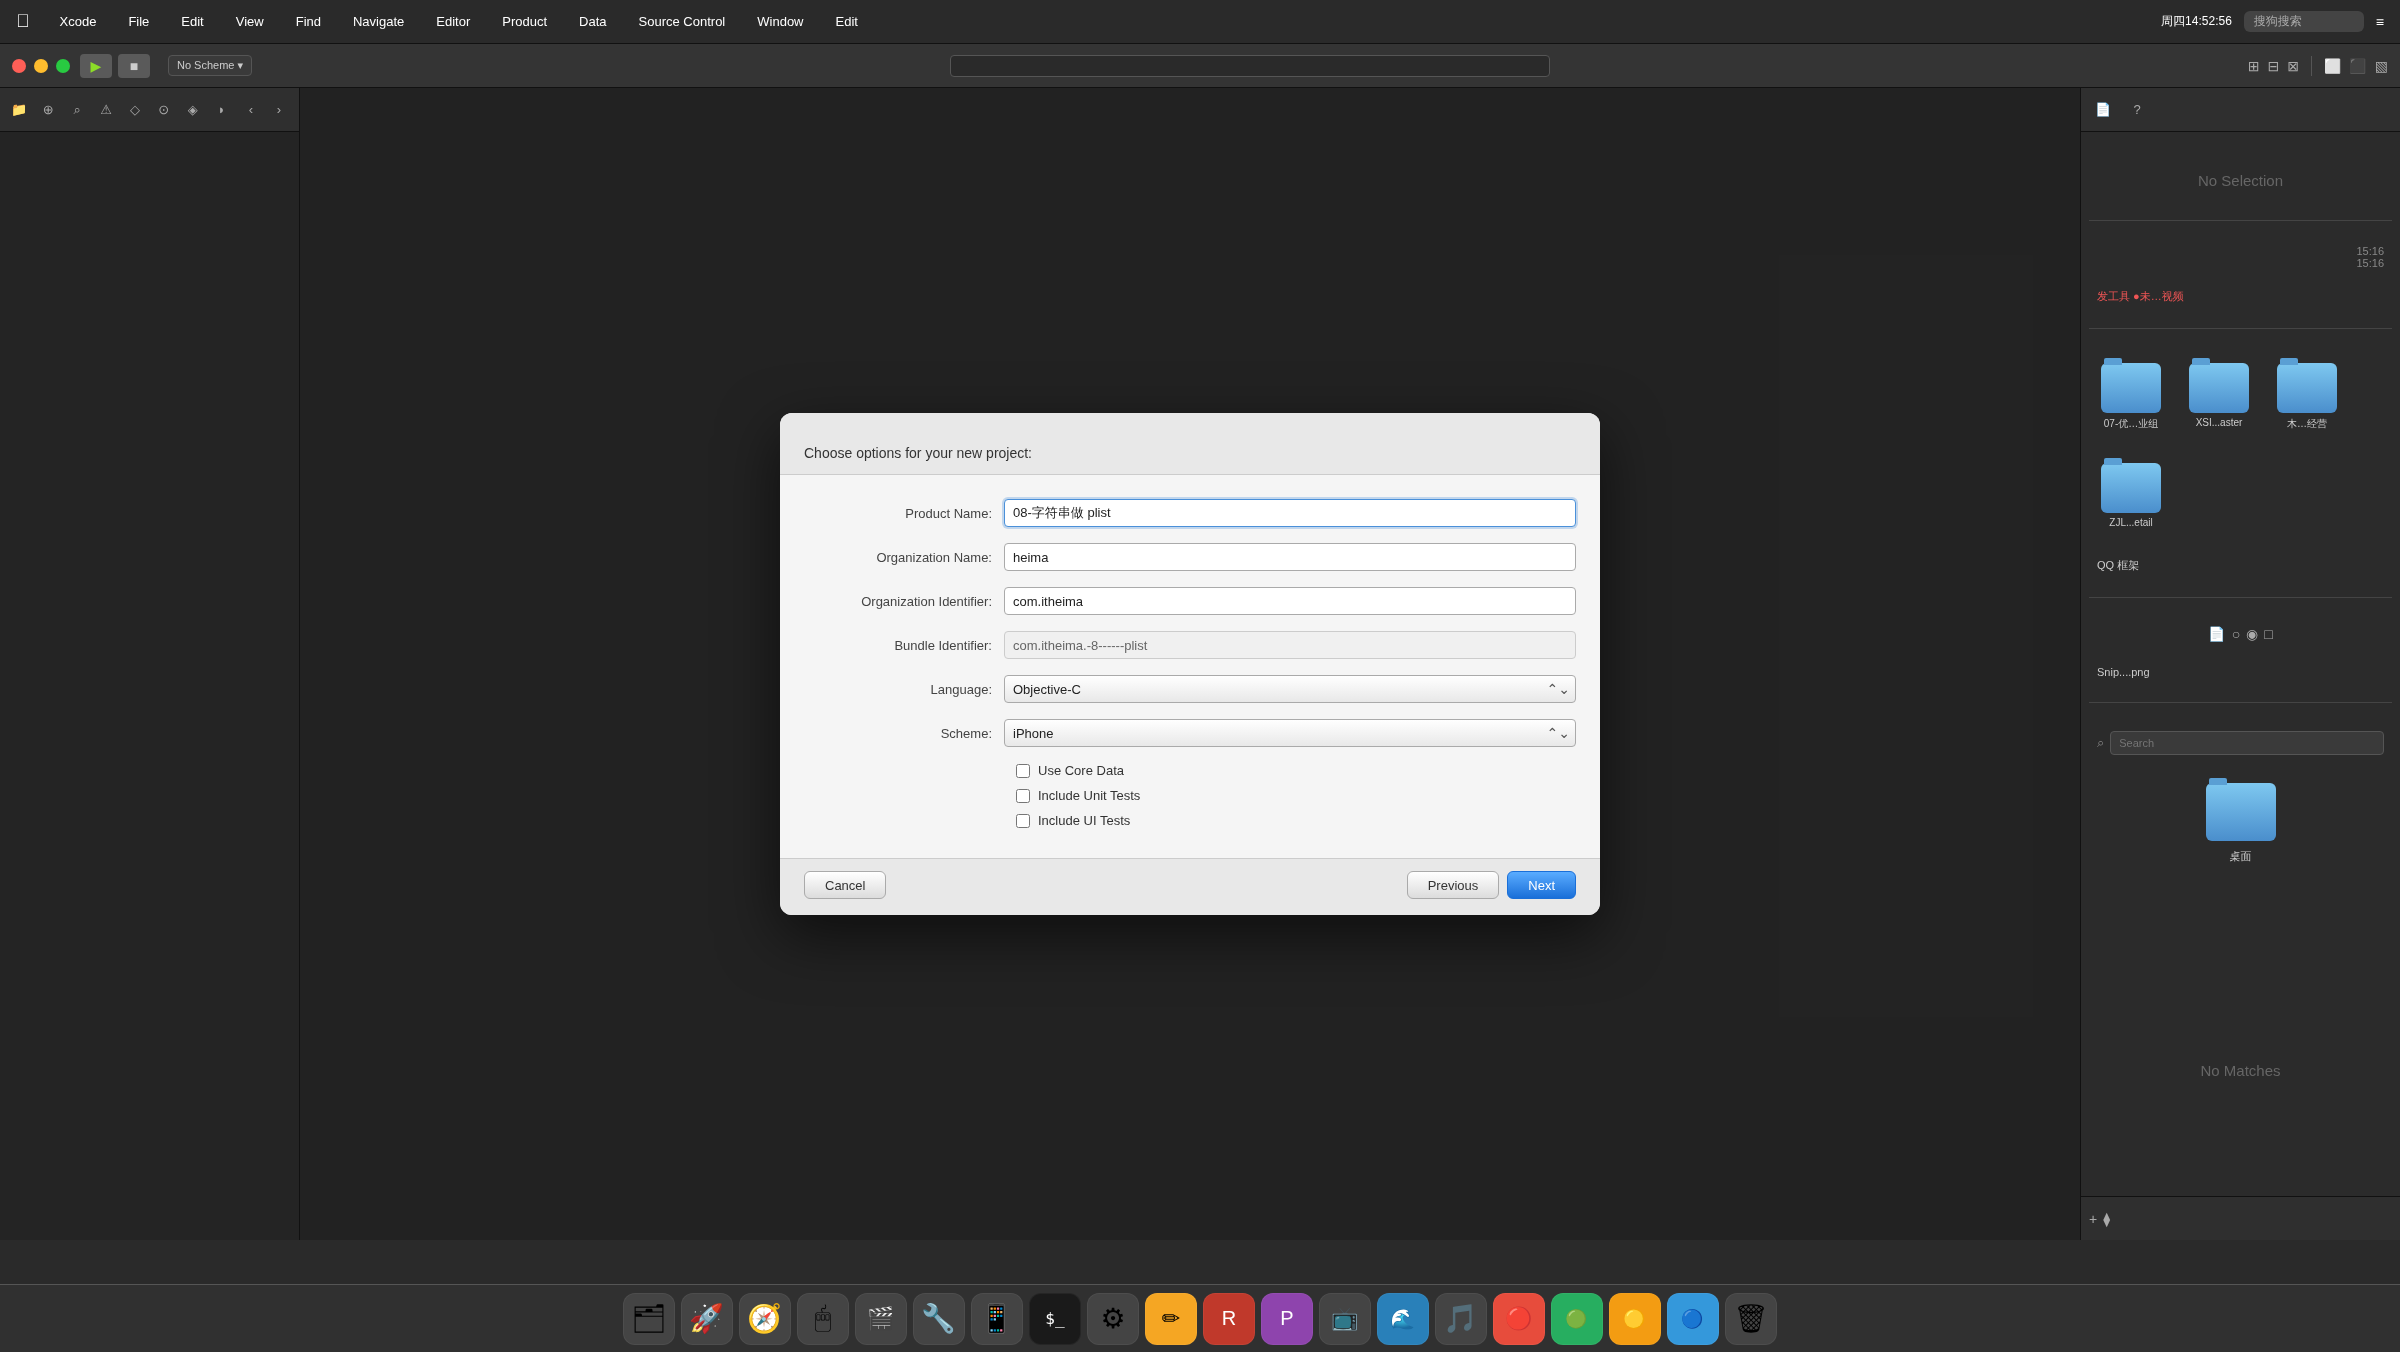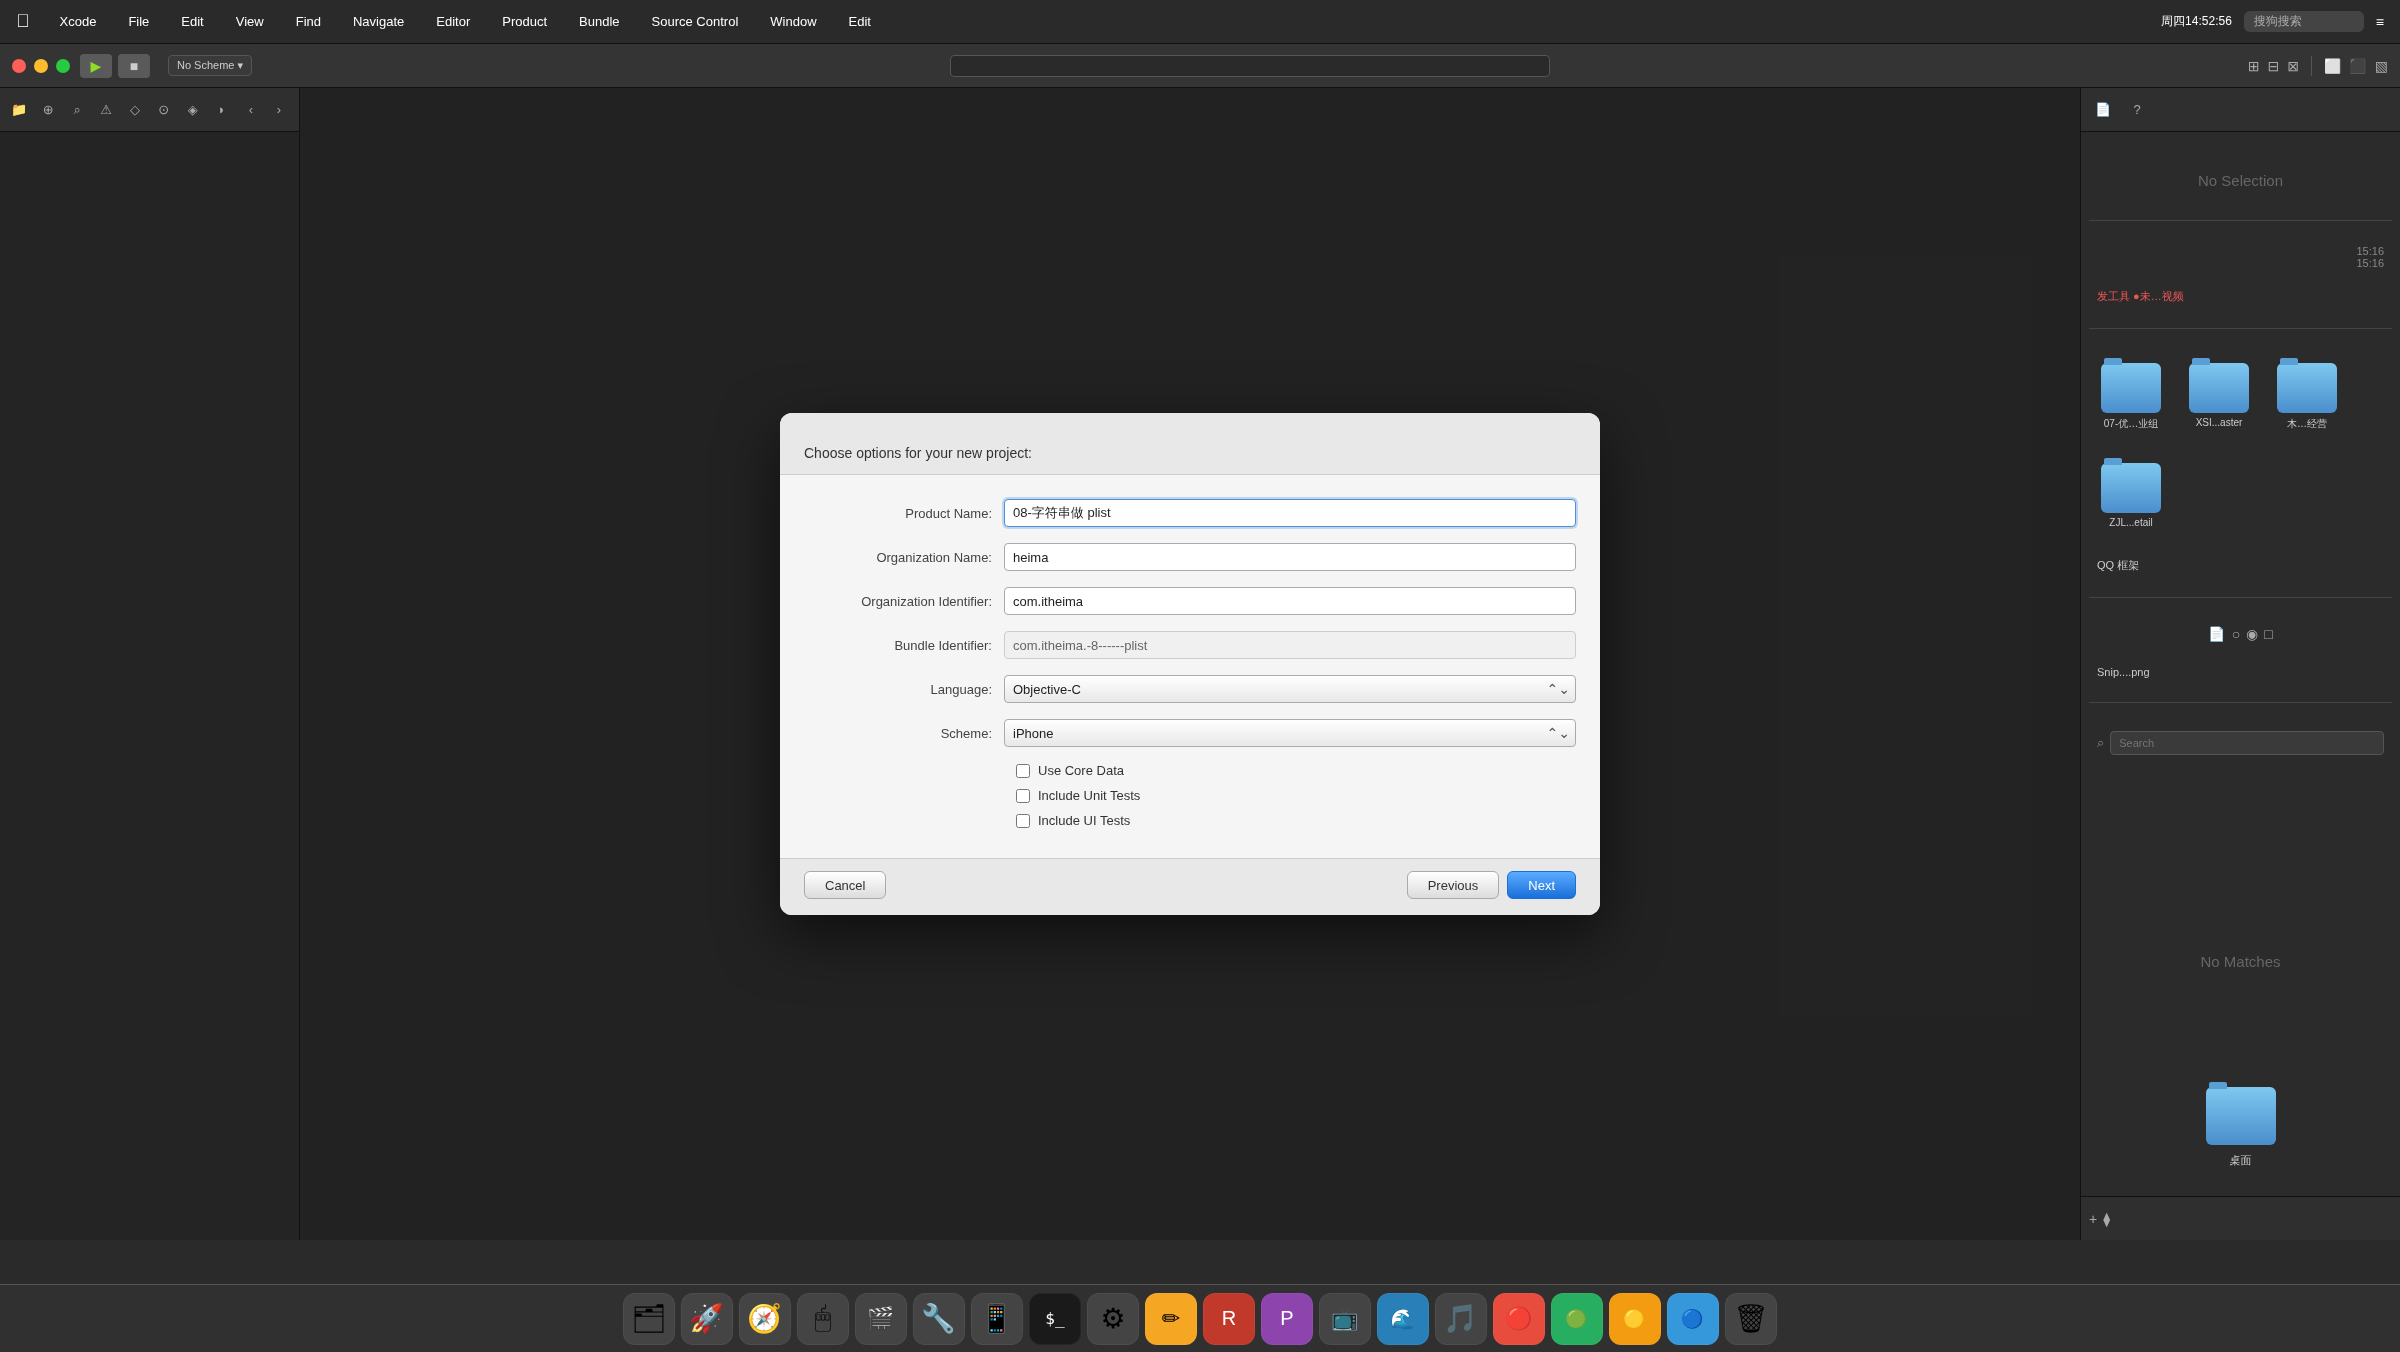--- a/index.html
+++ b/index.html
@@ -447,21 +447,21 @@
 <div class="menubar">
   <span class="menubar-apple"></span>
   <span class="menubar-item">Xcode</span>
   <span class="menubar-item">File</span>
   <span class="menubar-item">Edit</span>
   <span class="menubar-item">View</span>
   <span class="menubar-item">Find</span>
   <span class="menubar-item">Navigate</span>
   <span class="menubar-item">Editor</span>
   <span class="menubar-item">Product</span>
-  <span class="menubar-item">Bundle</span>
+  <span class="menubar-item">Data</span>
   <span class="menubar-item">Source Control</span>
   <span class="menubar-item">Window</span>
   <span class="menubar-item">Edit</span>
   <div class="menubar-right">
     <span style="font-size:12px;color:#fff;">周四14:52:56</span>
     <span style="background:#444;border-radius:6px;padding:2px 10px;font-size:12px;color:#aaa;min-width:120px;display:inline-block;">
       <span>搜狗搜索</span>
     </span>
     <span style="color:#fff;font-size:14px;">≡</span>
   </div>
@@ -669,29 +669,29 @@
           <div style="font-size:11px;color:#ccc;">Snip....png</div>
         </div>
 
         <div class="right-sep"></div>
 
         <div style="width:100%;padding:8px;display:flex;gap:6px;align-items:center;">
           <span style="color:#888;font-size:13px;">⌕</span>
           <input type="text" class="search-input-small" placeholder="Search" style="flex: 1 1 0%;">
         </div>
 
-        <div style="flex:1;display:flex;align-items:center;justify-content:center;width:100%;">
-          <span class="no-matches-text">No Matches</span>
-        </div>
-
         <div style="width:100%;text-align:center;padding:8px 0;">
           <div style="width:70px;height:58px;background:linear-gradient(to bottom,#7ec8f0,#4a8ecc);border-radius:6px;position:relative;display:inline-block;">
             <div style="position:absolute;top:-5px;left:3px;width:18px;height:7px;background:#5a9fd4;border-radius:2px 2px 0 0;"></div>
           </div>
           <div class="desktop-label">桌面</div>
+        </div>
+
+        <div style="flex:1;display:flex;align-items:center;justify-content:center;width:100%;">
+          <span class="no-matches-text">No Matches</span>
         </div>
 
       </div>
 
       <div class="xcode-toolbar-bottom">
         <span style="color:#aaa;font-size:14px;cursor:pointer;">+</span>
         <span style="color:#aaa;font-size:14px;cursor:pointer;">⧫</span>
       </div>
 
     </div>

